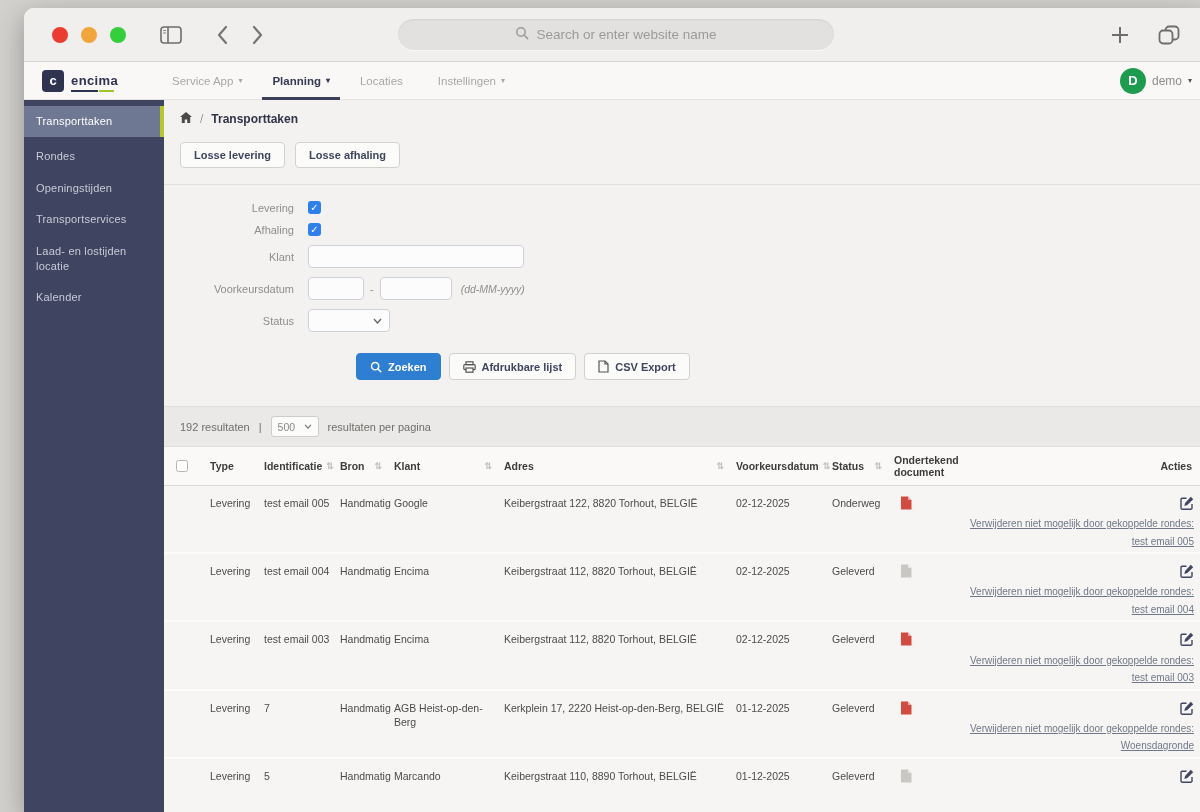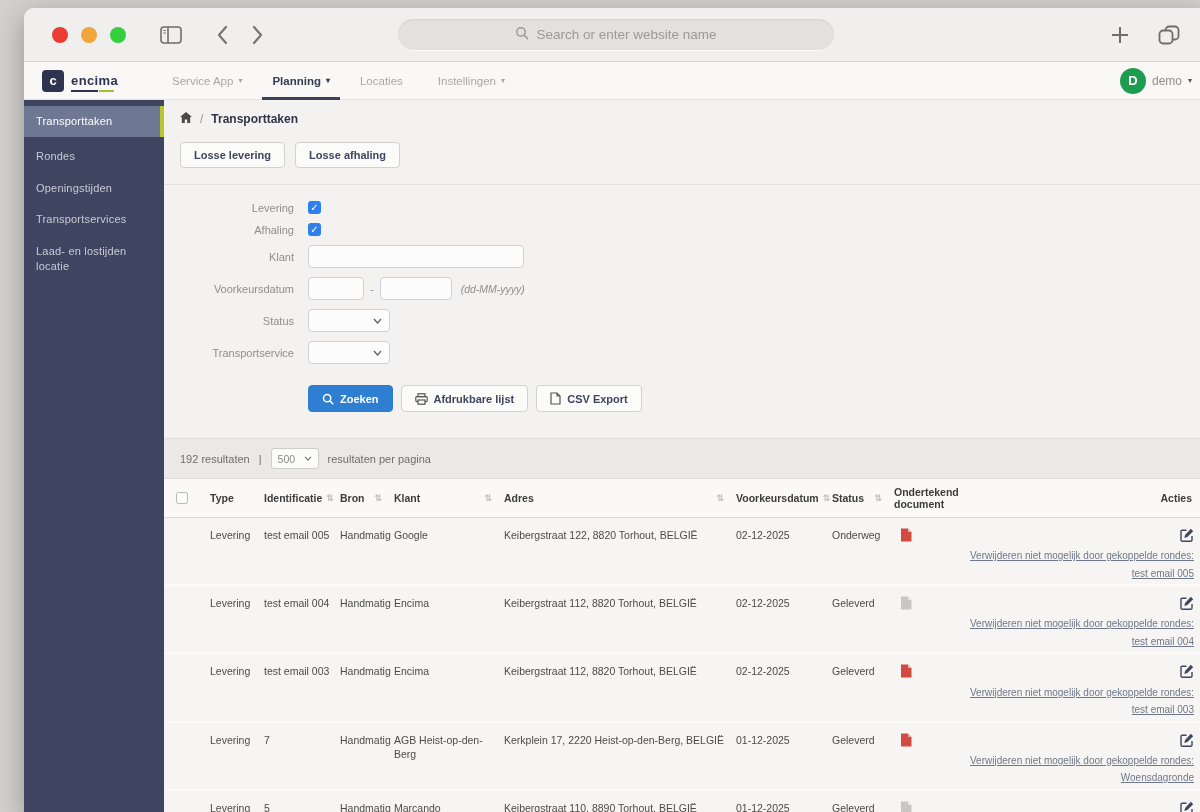--- a/index.html
+++ b/index.html
@@ -72,21 +72,21 @@
             font-size:11px; padding:0 6px; font-family:"Liberation Sans", sans-serif; color:#444; }
   .klant-input { width:216px; }
   .date-input1 { width:56px; } .date-input2 { width:72px; }
   .date-dash { margin:0 6px; color:#8f8e8c; font-size:11px; }
   .hint { font-style:italic; color:#8f8e8c; font-size:10.5px; margin-left:9px; }
   .selectbox { width:82px; height:23px; border:1px solid #ced2d8; border-radius:4px; background:#fcfcfc;
                display:flex; align-items:center; justify-content:flex-end; padding:0 7px; cursor:pointer; }
   .search-row { padding:8px 16px 18px 144px; display:flex; gap:8px; }
   .btn-primary { background:var(--accent-blue); border:1px solid var(--accent-blue); color:#fff;
                  border-radius:4px; padding:6px 13px; font-size:11px; font-weight:bold;
-                 display:flex; align-items:center; gap:6px; cursor:pointer; }
+                 display:flex; align-items:center; gap:6px; cursor:pointer;margin-left:48px; }
 
   
   .results-section { margin-top:8px; border-top:1px solid #e0dedc; flex:1; min-height:0;
                      display:flex; flex-direction:column; background:#faf9f8; overflow:hidden; }
   .results-bar { background:#ebe9e7; padding:9px 16px; display:flex; align-items:center; gap:9px;
                  font-size:11px; color:#6f6e6c; border-bottom:1px solid #dfdddb; flex-shrink:0; }
   .pp-select { width:48px; height:21px; border:1px solid #cfcdcb; border-radius:3px; background:#fbfbfa;
                display:flex; align-items:center; justify-content:space-between; padding:0 6px;
                font-size:10.5px; color:#8a8a88; cursor:pointer; }
   .thead, .trow { display:grid;
@@ -195,20 +195,21 @@
   </div>
 
   <div class="app-body">
 
     <aside class="sidebar">
       <div class="side-item active">Transporttaken</div>
       <div class="side-item">Rondes</div>
       <div class="side-item">Openingstijden</div>
       <div class="side-item">Transportservices</div>
       <div class="side-item">Laad- en lostijden locatie</div>
+      <div class="side-item">Kalender</div>
     </aside>
 
     <main class="main">
 
       <div class="breadcrumb">
         <span>
           <svg width="12" height="11" viewBox="0 0 12 11">
               <path d="M6 0 L12 5 H10.2 V11 H7.2 V7.4 H4.8 V11 H1.8 V5 H0 Z" fill="#4a4a4a"></path>
             </svg>
         </span>
@@ -236,29 +237,20 @@
         </div>
         <div class="frow">
           <span class="flabel">Voorkeursdatum</span>
           <input class="tinput date-input1" value="" style="">
           <span class="date-dash">-</span>
           <input class="tinput date-input2" value="" style="">
           <span class="hint">(dd-MM-yyyy)</span>
         </div>
         <div class="frow">
           <span class="flabel">Status</span>
-          <div class="selectbox">
-            <span></span>
-            <svg width="9" height="6" viewBox="0 0 9 6">
-                <polyline points="1,1 4.5,5 8,1" fill="none" stroke="#666" stroke-width="1.4"></polyline>
-              </svg>
-          </div>
-        </div>
-        <div class="frow">
-          <span class="flabel">Transportservice</span>
           <div class="selectbox">
             <span></span>
             <svg width="9" height="6" viewBox="0 0 9 6">
                 <polyline points="1,1 4.5,5 8,1" fill="none" stroke="#666" stroke-width="1.4"></polyline>
               </svg>
           </div>
         </div>
       </div>
 
       <div class="search-row">

